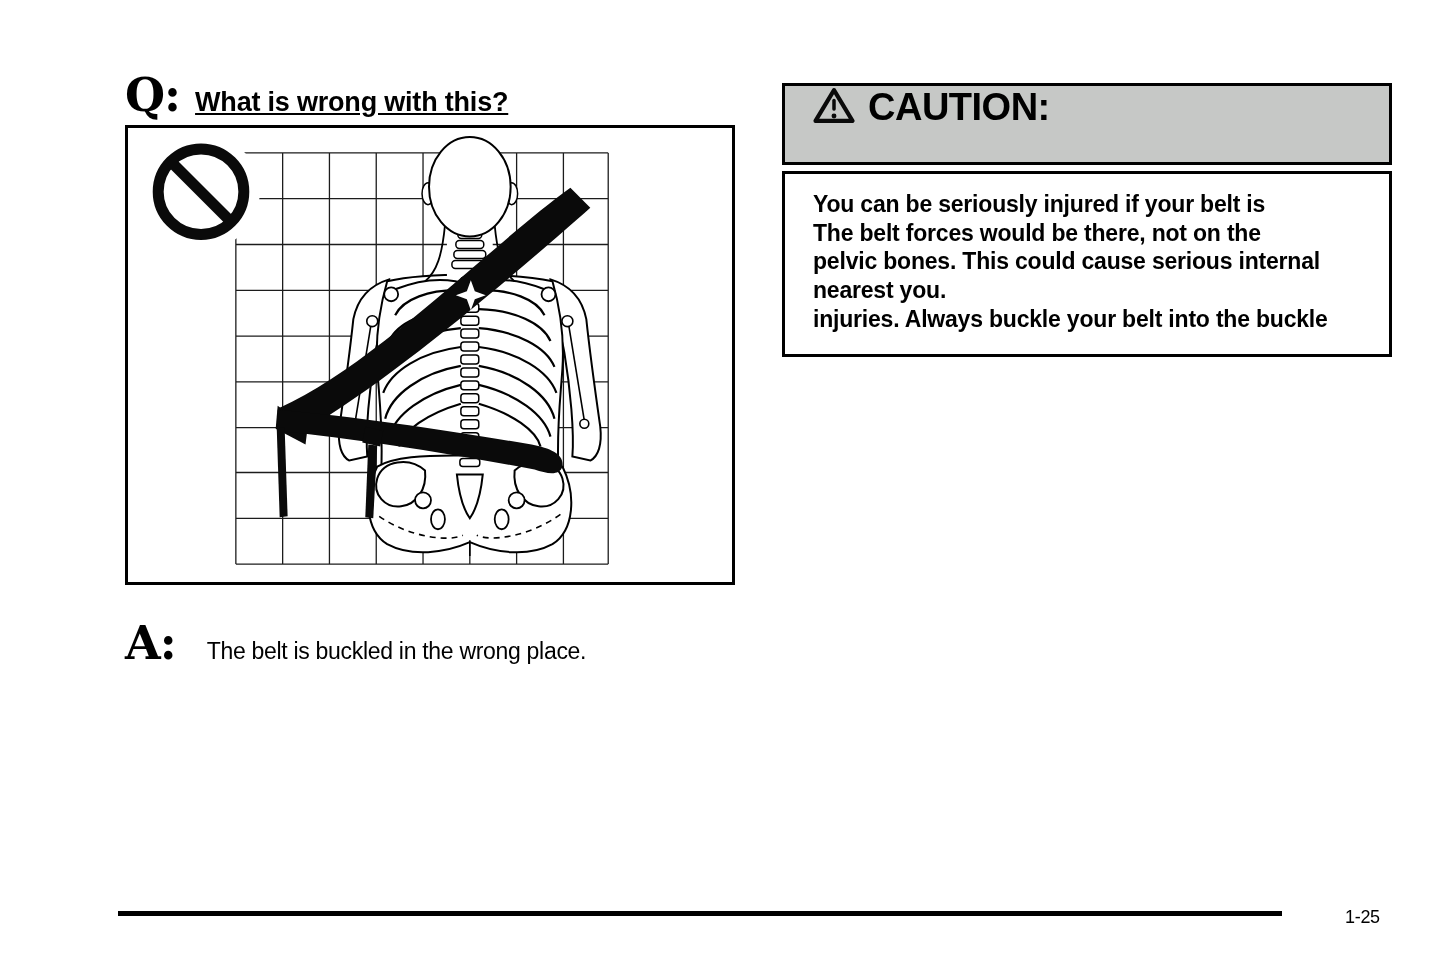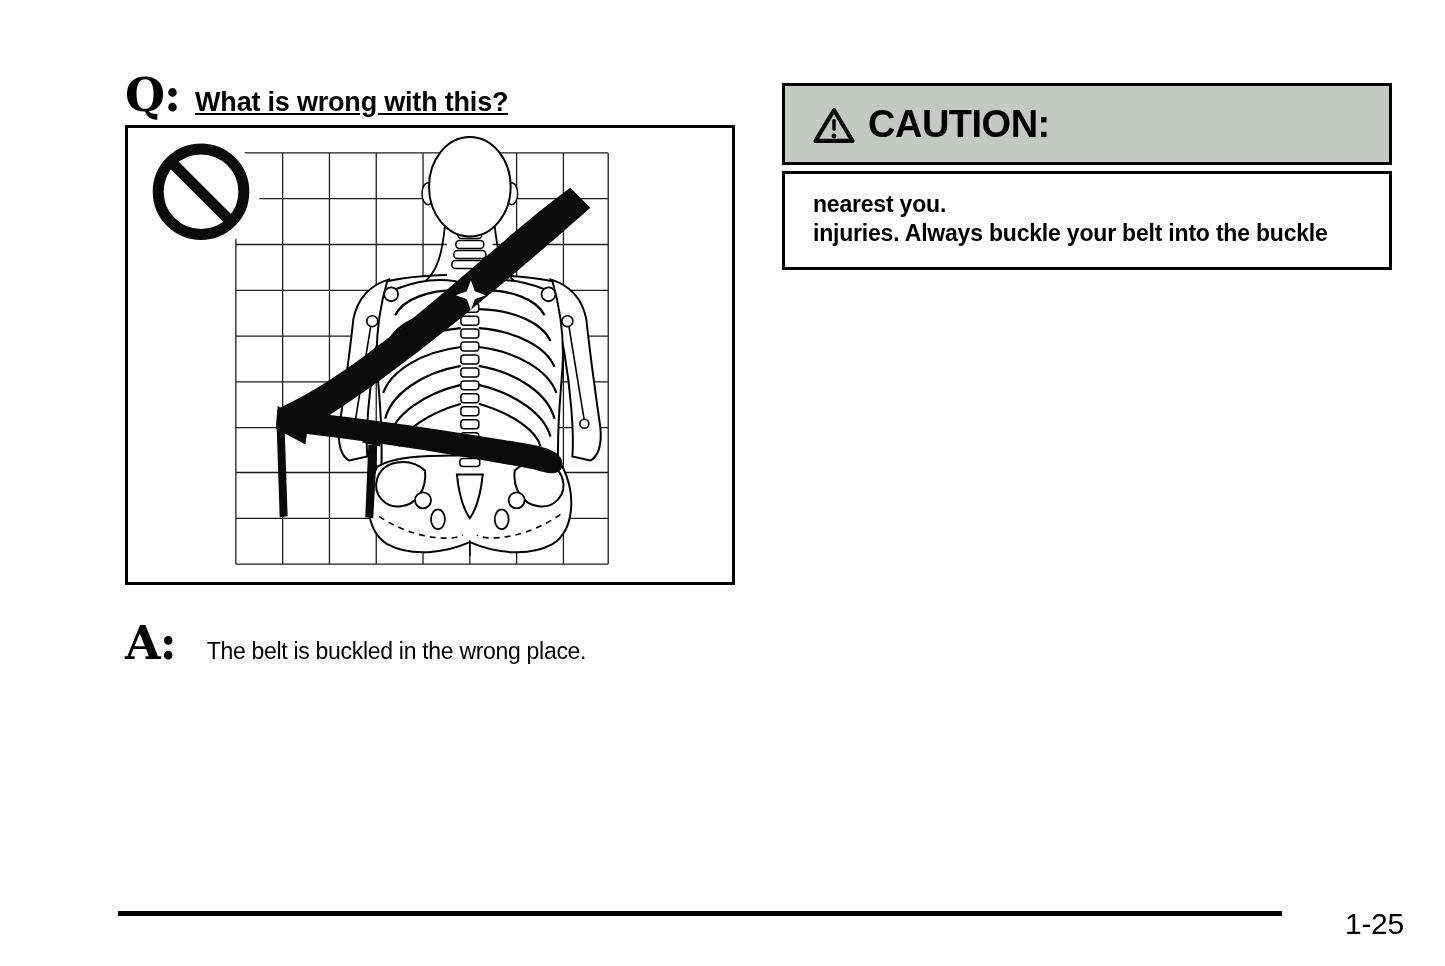--- a/index.html
+++ b/index.html
@@ -24,36 +24,36 @@
   .figure-box {
     position:absolute; left:125px; top:125px; width:610px; height:460px;
     border:3px solid #000; background:#fff;
   }
   .figure-box svg { display:block; width:604px; height:454px; }
 
   
   .caution { position:absolute; left:782px; top:83px; width:610px; }
   .caution-header {
     height:82px; border:3px solid #000; background:#c6c8c6;
-    display:flex; align-items:center; padding-left:28px;
+    display:flex; padding-left:28px;
   }
   .caution-title { font-size:38px; font-weight:700; letter-spacing:-0.5px; margin-left:13px; }
   .warning-tri { width:42px; height:37px; position:relative; top:1px; }
   .caution-body {
     border:3px solid #000; background:#fff; margin-top:6px;
     padding:16px 28px 20px 28px;
   }
   .caution-line {
     font-size:23px; font-weight:700; line-height:28.7px; letter-spacing:-0.2px;
     white-space:nowrap;
   }
 
   
   .footer-rule { position:absolute; left:118px; top:911px; width:1164px; height:5px; background:#000; }
-  .page-number { position:absolute; left:1345px; top:907px; font-size:30px; letter-spacing:-0.3px; }
+  .page-number { position:absolute; left:1345px; top:907px; font-size:18px; letter-spacing:-0.3px; }
 </style>
 </head>
 <body>
 
 <div class="qa-row q-row">
   <span class="qa-prefix">Q:</span>
   <span class="q-text">What is wrong with this?</span>
 </div>
 
 <div class="figure-box">
@@ -179,20 +179,23 @@
 <div class="caution">
   <div class="caution-header">
     <svg class="warning-tri" viewBox="0 0 40 36">
       <path d="M20,3 L38,33 L2,33 Z" fill="none" stroke="#0a0a0a" stroke-width="4" stroke-linejoin="round"></path>
       <rect x="18.3" y="11.5" width="3.4" height="11.5" rx="1.6" fill="#0a0a0a"></rect>
       <circle cx="20" cy="28.3" r="2.4" fill="#0a0a0a"></circle>
     </svg>
     <span class="caution-title">CAUTION:</span>
   </div>
   <div class="caution-body">
+    <div class="caution-line">You can be seriously injured if your belt is</div>
+    <div class="caution-line">The belt forces would be there, not on the</div>
+    <div class="caution-line">pelvic bones. This could cause serious internal</div>
     <div class="caution-line">nearest you.</div>
     <div class="caution-line">injuries. Always buckle your belt into the buckle</div>
   </div>
 </div>
 
 <div class="qa-row a-row">
   <span class="qa-prefix">A:</span>
   <span class="a-text">The belt is buckled in the wrong place.</span>
 </div>
 

